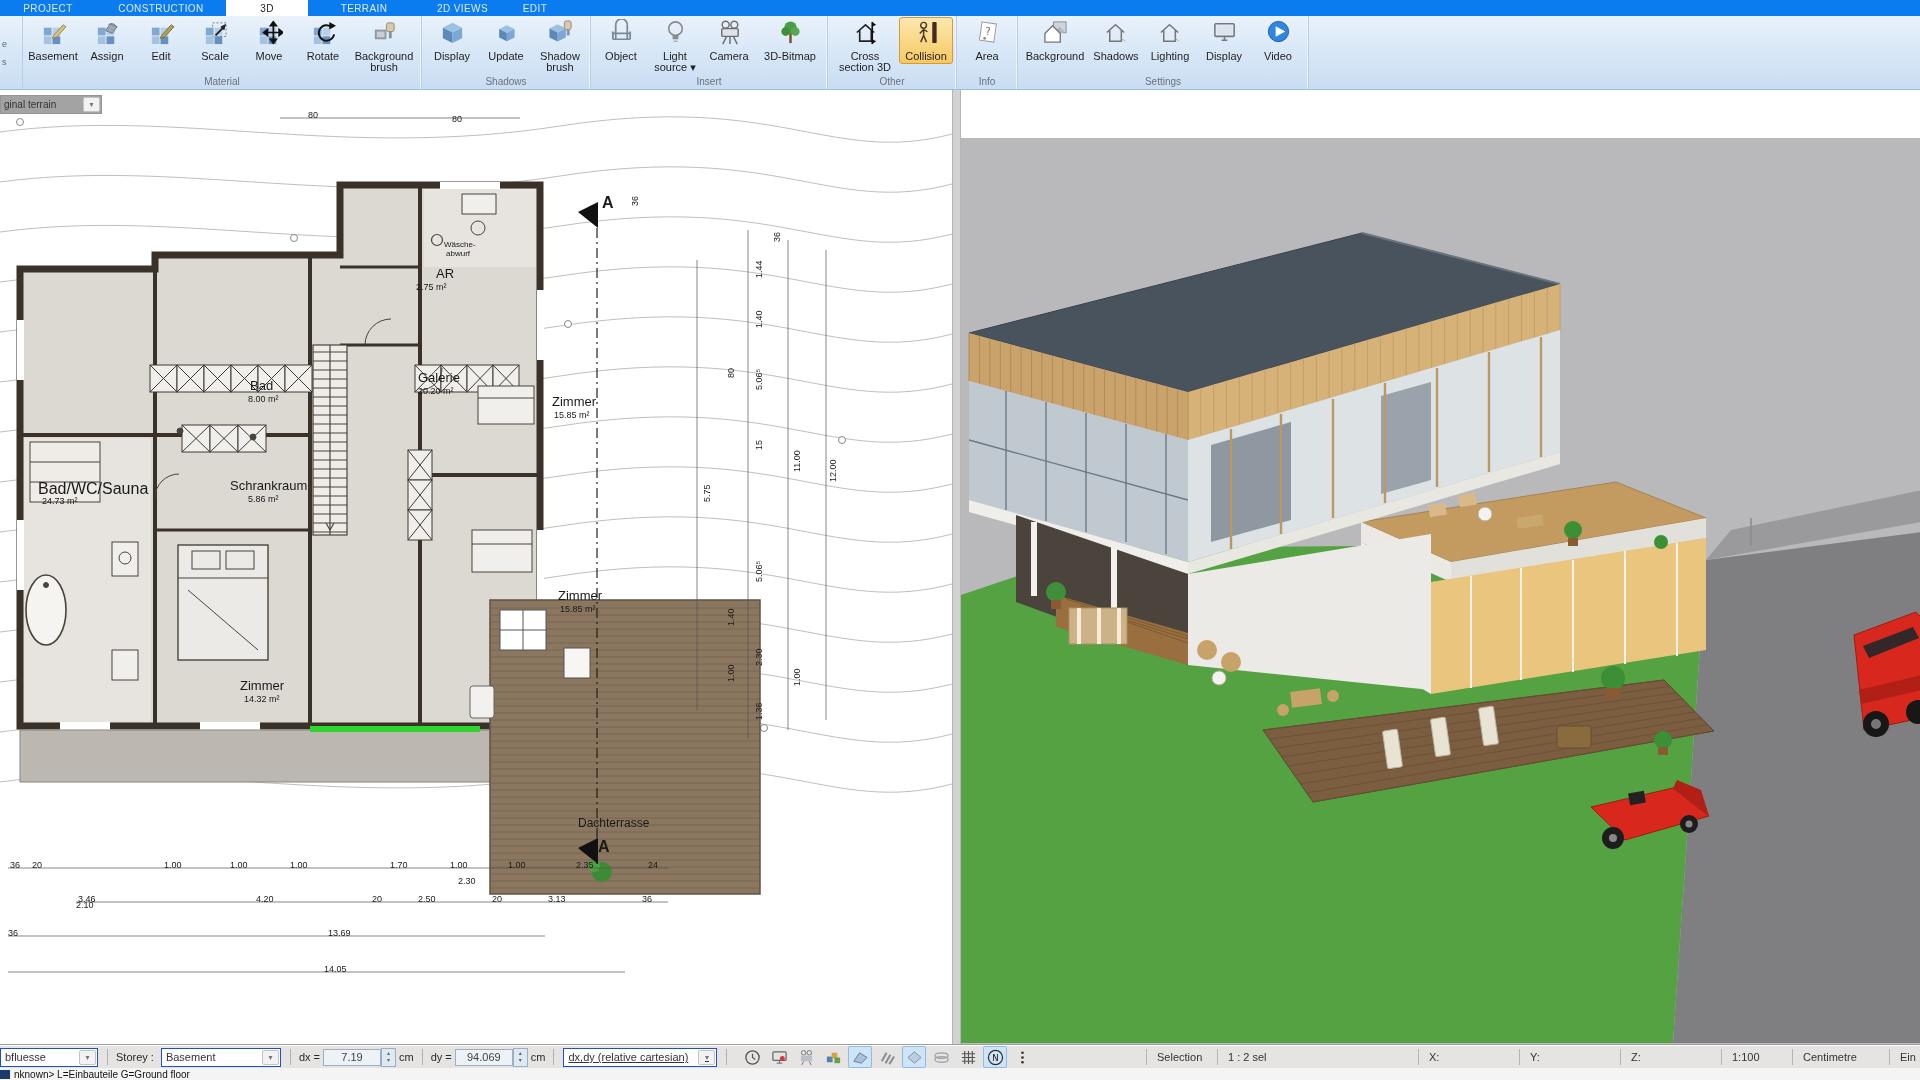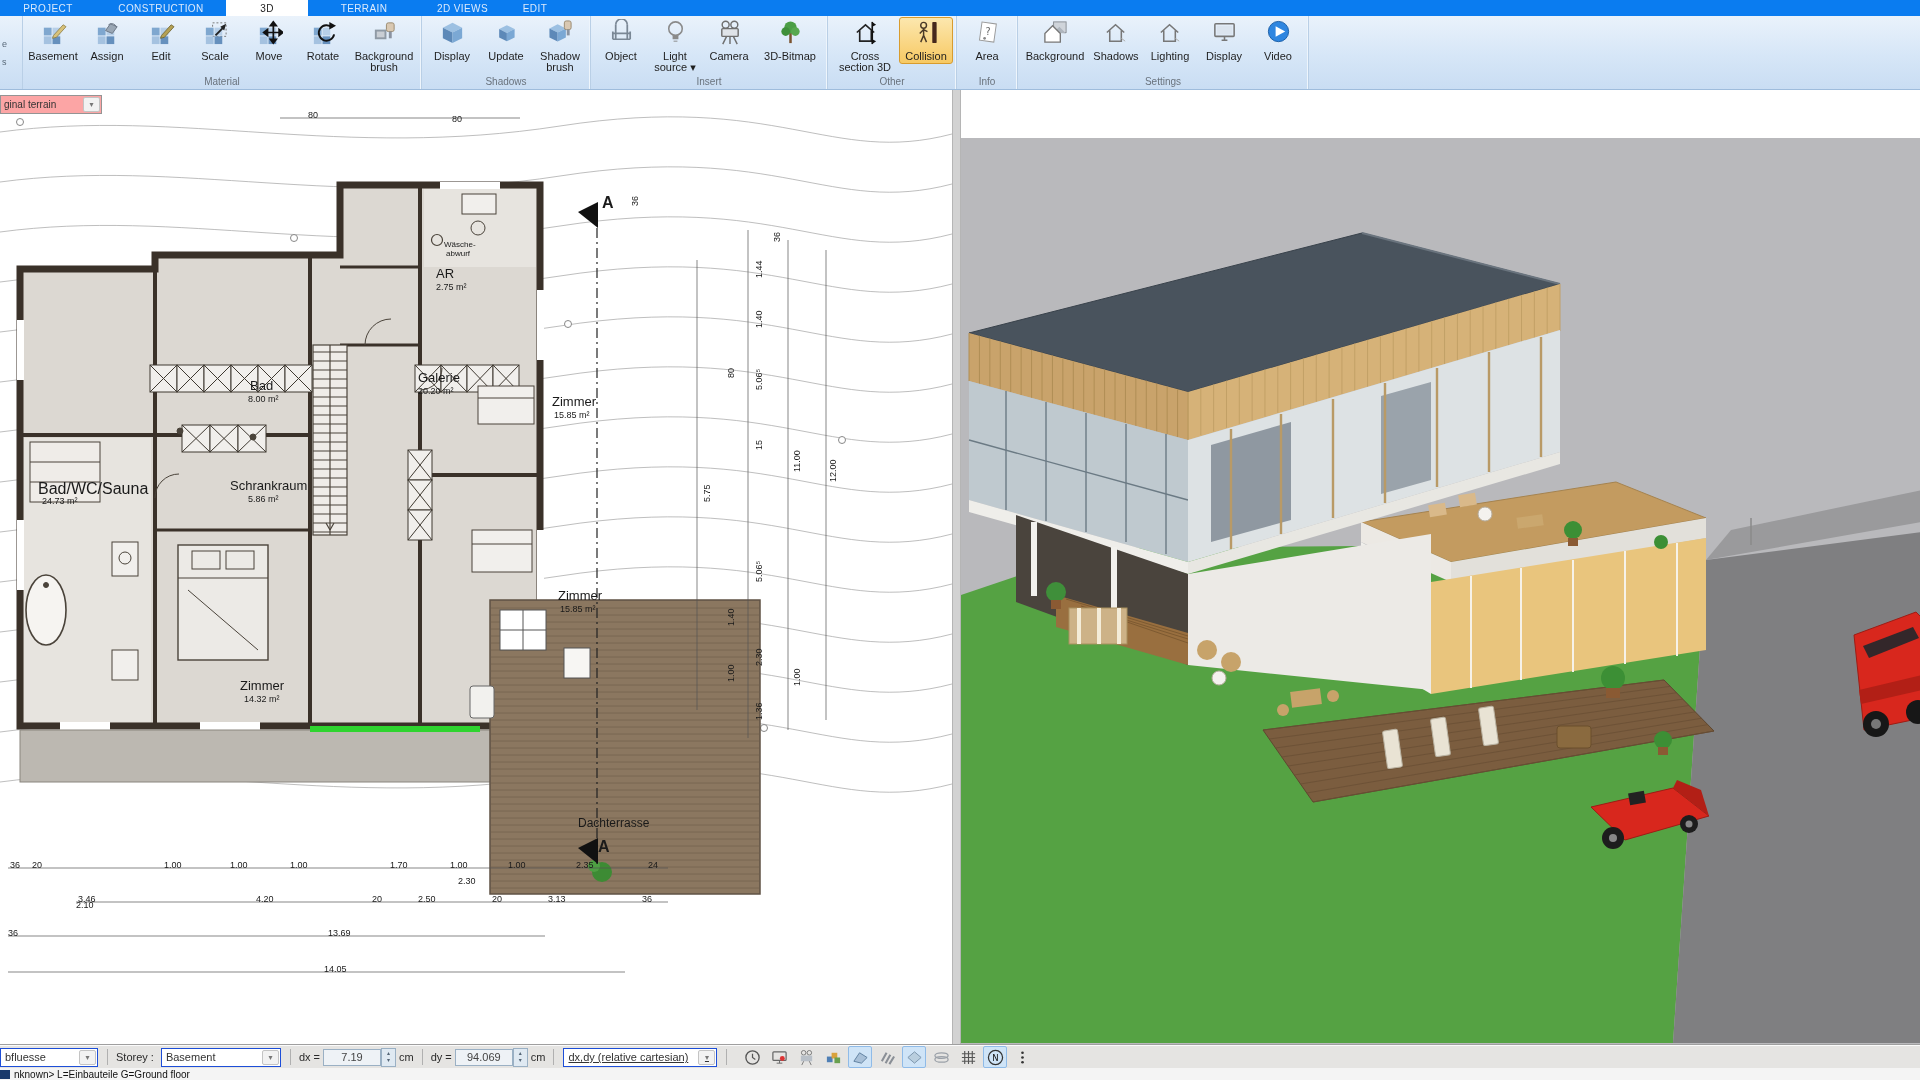--- a/index.html
+++ b/index.html
@@ -20,21 +20,21 @@
   .rbtn .rlabel{font-size:11px;line-height:1.02;color:#1e1e1e;text-align:center;margin-top:1px;white-space:pre-line;}
   .rbtn.active{background:linear-gradient(#fce7ae,#f7c963);border:1px solid #d89c2e;}
   .rgrouplabel{font-size:10px;color:#69727c;text-align:center;padding:0 2px 2px;}
   
   .canvas{position:absolute;left:0;top:90px;width:1920px;height:954px;display:flex;}
   .planpane{position:relative;width:952px;height:954px;background:#fff;overflow:hidden;}
   .splitter{width:7px;background:#d2d2d2;border-left:1px solid #b5b5b5;border-right:1px solid #b5b5b5;}
   .vppane{position:relative;flex:1;height:954px;background:#fff;overflow:hidden;}
   .planpane svg,.vppane svg{position:absolute;left:0;top:0;}
   .plan-label{position:absolute;color:#1a1a1a;white-space:nowrap;transform-origin:left top;}
-  .terrain-select{position:absolute;left:0;top:5px;width:100px;height:17px;background:#fca5a5;border:1px solid #949494;
+  .terrain-select{position:absolute;left:0;top:5px;width:100px;height:17px;background:#a3a3a3;border:1px solid #949494;
       font-size:10px;color:#333;display:flex;align-items:center;z-index:5;}
   .terrain-select .tval{flex:1;padding-left:3px;overflow:hidden;}
   .chev{width:15px;height:13px;margin-right:1px;border:1px solid #c4c4c4;border-radius:2px;background:#f2f2f2;
       color:#777;font-size:8px;line-height:13px;text-align:center;}
   
   .statusbar{position:absolute;left:0;top:1044px;width:1920px;height:24px;background:#e5e4e2;border-top:1px solid #9f9f9f;
       box-shadow:inset 0 1px 0 #fbfbfb;display:flex;align-items:center;font-size:11px;color:#2a2a2a;}
   .sb-sel{height:17px;background:#fff;border:1px solid #1d4ed8;display:flex;align-items:center;font-size:11px;color:#333;margin:0 4px;}
   .sb-sel .sval{flex:1;padding:0 4px;overflow:hidden;white-space:nowrap;}
   .sb-sep{width:1px;height:16px;background:#b0b0b0;margin:0 5px;}
@@ -549,21 +549,21 @@
         <line x1="748" y1="140" x2="748" y2="648"></line>
           <line x1="788" y1="150" x2="788" y2="640"></line>
           <line x1="826" y1="160" x2="826" y2="630"></line>
         <line x1="697" y1="170" x2="697" y2="620"></line>
       </g>
     </svg>
     <div id="plan-labels">
         <span class="plan-label" style="left: 444px; top: 150px; font-size: 8px;">Wäsche-</span>
         <span class="plan-label" style="left: 446px; top: 159px; font-size: 8px;">abwurf</span>
         <span class="plan-label" style="left: 436px; top: 176px; font-size: 13px;">AR</span>
-        <span class="plan-label" style="left: 436px; top: 192px; font-size: 9px;">2.75 m²</span>
+        <span class="plan-label" style="left: 416px; top: 192px; font-size: 9px;">2.75 m²</span>
         <span class="plan-label" style="left: 250px; top: 288px; font-size: 13px;">Bad</span>
         <span class="plan-label" style="left: 248px; top: 304px; font-size: 9px;">8.00 m²</span>
         <span class="plan-label" style="left: 418px; top: 280px; font-size: 13px;">Galerie</span>
         <span class="plan-label" style="left: 418px; top: 296px; font-size: 9px;">20.20 m²</span>
         <span class="plan-label" style="left: 552px; top: 304px; font-size: 13px;">Zimmer</span>
         <span class="plan-label" style="left: 554px; top: 320px; font-size: 9px;">15.85 m²</span>
         <span class="plan-label" style="left: 38px; top: 390px; font-size: 16px;">Bad/WC/Sauna</span>
         <span class="plan-label" style="left: 42px; top: 406px; font-size: 9px;">24.73 m²</span>
         <span class="plan-label" style="left: 230px; top: 388px; font-size: 13px;">Schrankraum</span>
         <span class="plan-label" style="left: 248px; top: 404px; font-size: 9px;">5.86 m²</span>
@@ -913,18 +913,28 @@
       <div class="sb-tool">
         <svg viewBox="0 0 18 18" width="17" height="17">
           <g fill="#333">
             <circle cx="9" cy="4" r="1.4"></circle>
             <circle cx="9" cy="9" r="1.4"></circle>
             <circle cx="9" cy="14" r="1.4"></circle>
           </g>
         </svg>
       </div>
     </div>
+  <div class="sb-right" id="sb-right">
+      <div class="sb-cell" style="width: 50px;">Selection</div>
+      <div class="sb-cell" style="width: 180px;">1 : 2 sel</div>
+      <div class="sb-cell" style="width: 80px;">X:</div>
+      <div class="sb-cell" style="width: 80px;">Y:</div>
+      <div class="sb-cell" style="width: 80px;">Z:</div>
+      <div class="sb-cell" style="width: 50px;">1:100</div>
+      <div class="sb-cell" style="width: 76px;">Centimetre</div>
+      <div class="sb-cell" style="width: 10px;">Ein</div>
+    </div>
 </div>
 
 <div class="statusline">
   <span class="sq"></span>
   <span>nknown&gt;  L=Einbauteile G=Ground floor</span>
 </div>
 
 </body></html>

